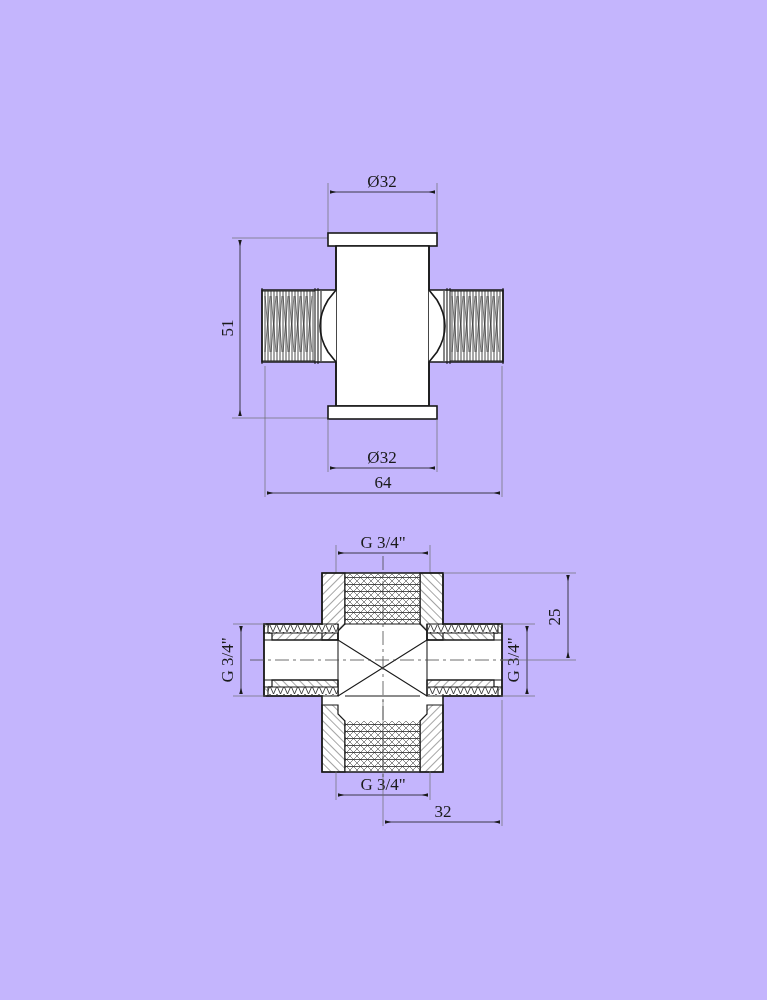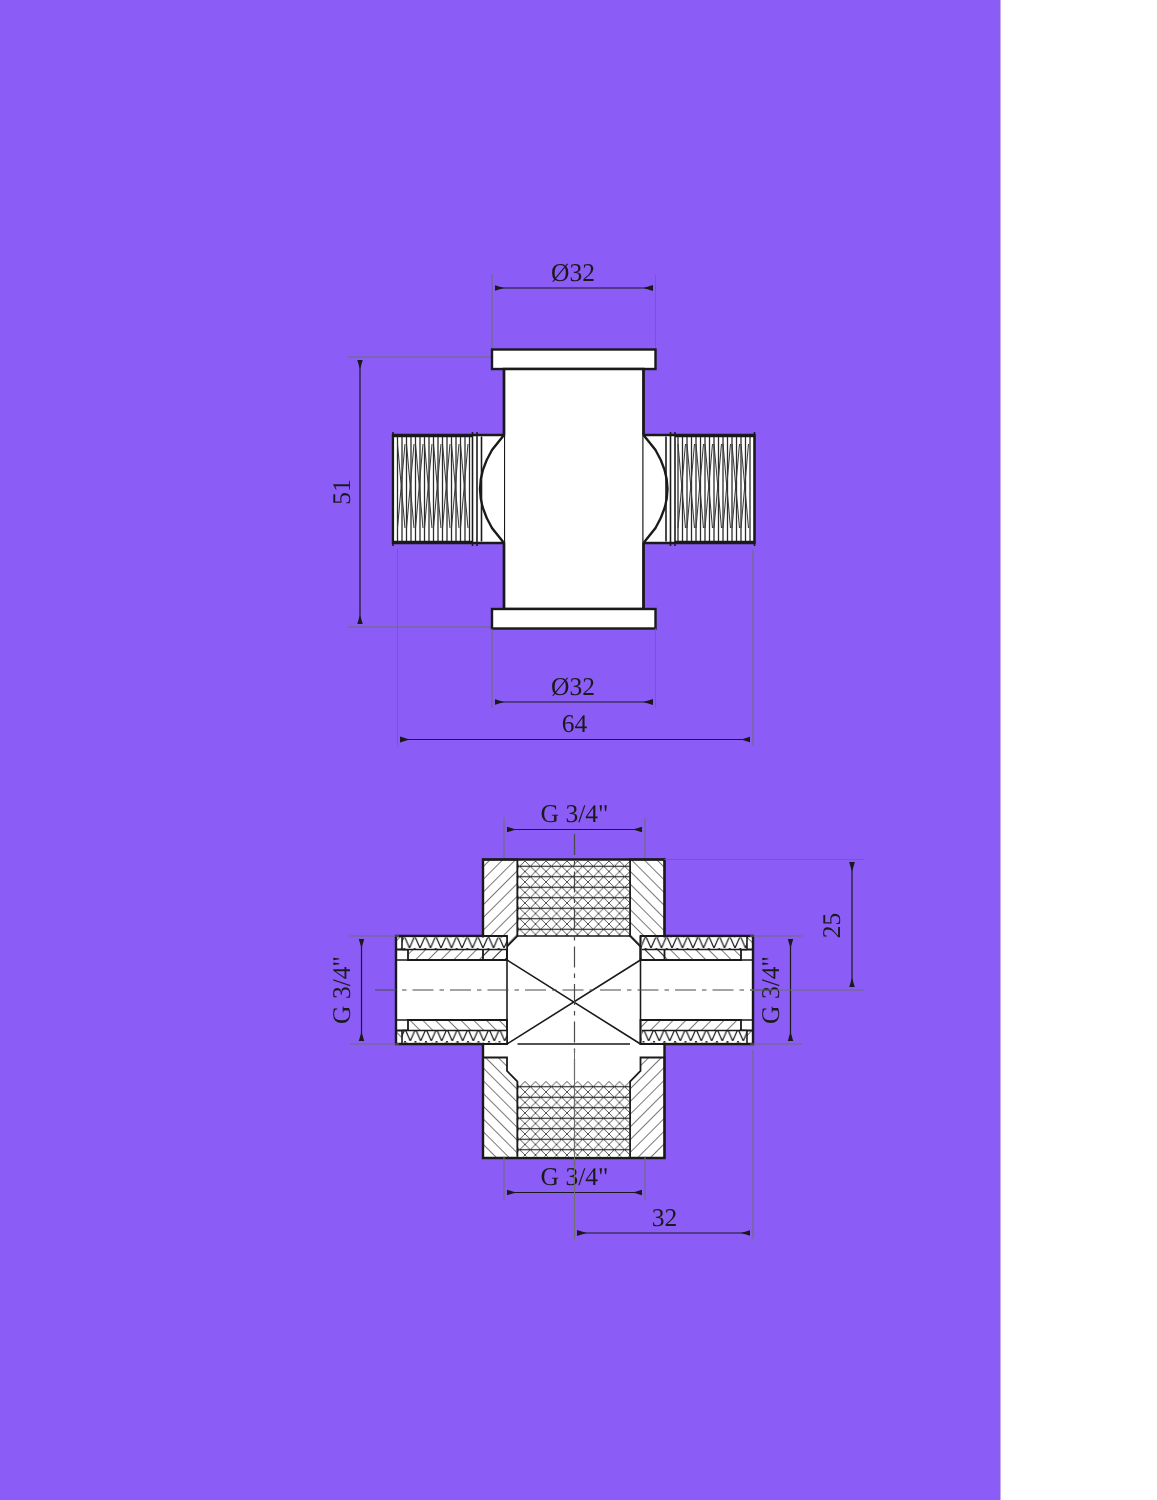--- a/index.html
+++ b/index.html
@@ -8,23 +8,23 @@
     background: #ffffff;
   }
   body {
     width: 771px;
     height: 1000px;
     overflow: hidden;
     font-family: "Liberation Serif", serif;
   }
   #drawing-root {
     position: relative;
-    width: 667px;
+    width: 767px;
     height: 1000px;
-    background: #8b5cf6;
+    background: #c4b5fd;
   }
   svg#technical-drawing {
     display: block;
     width: 771px;
     height: 1000px;
   }
   .dim-text {
     font-family: "Liberation Serif", serif;
     font-size: 17px;
     fill: #1a1a1a;

